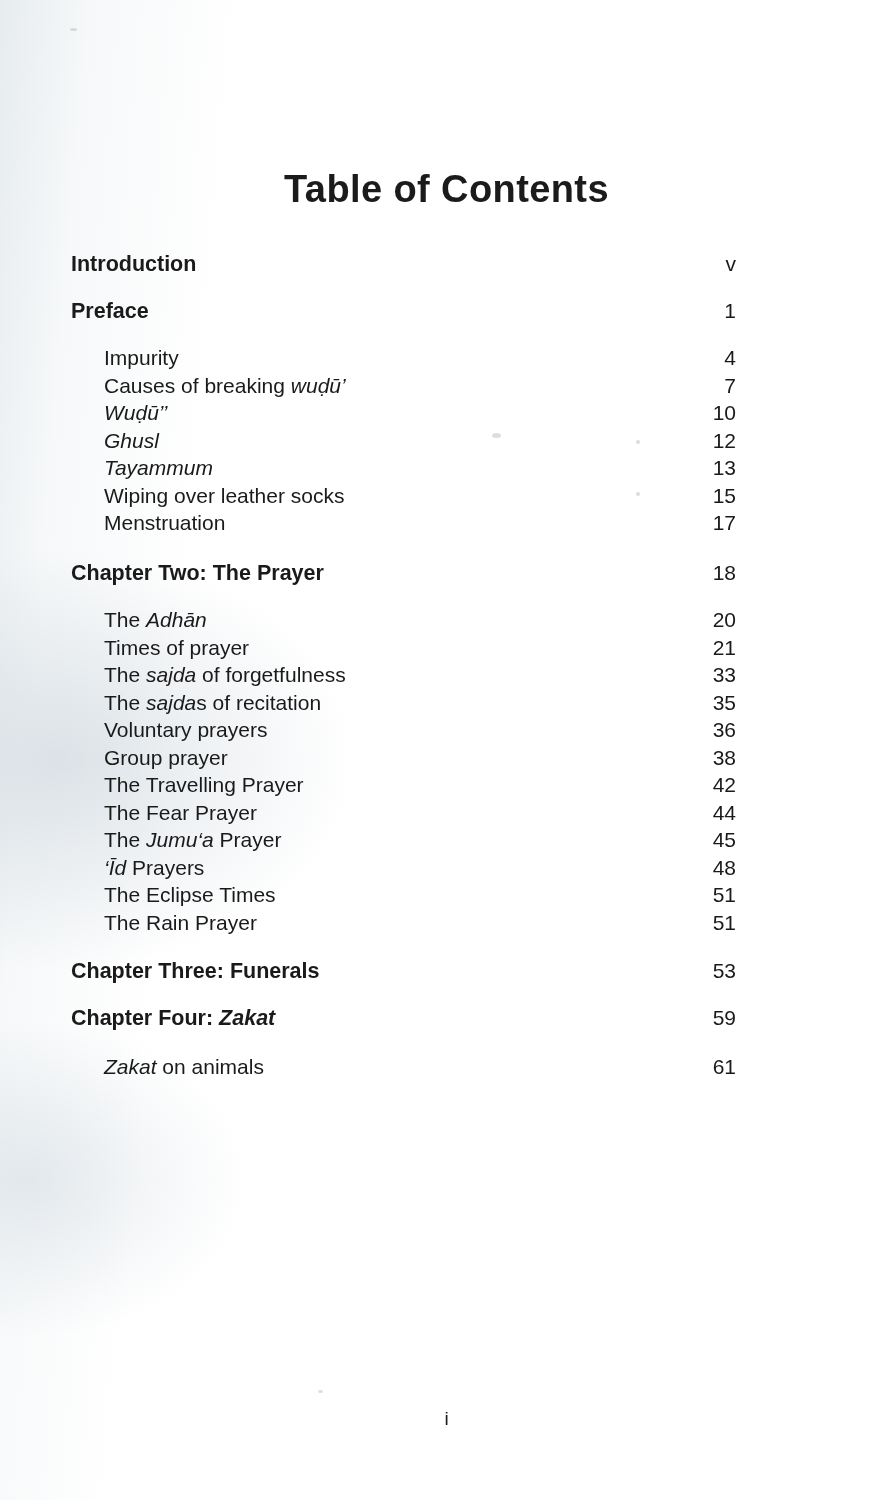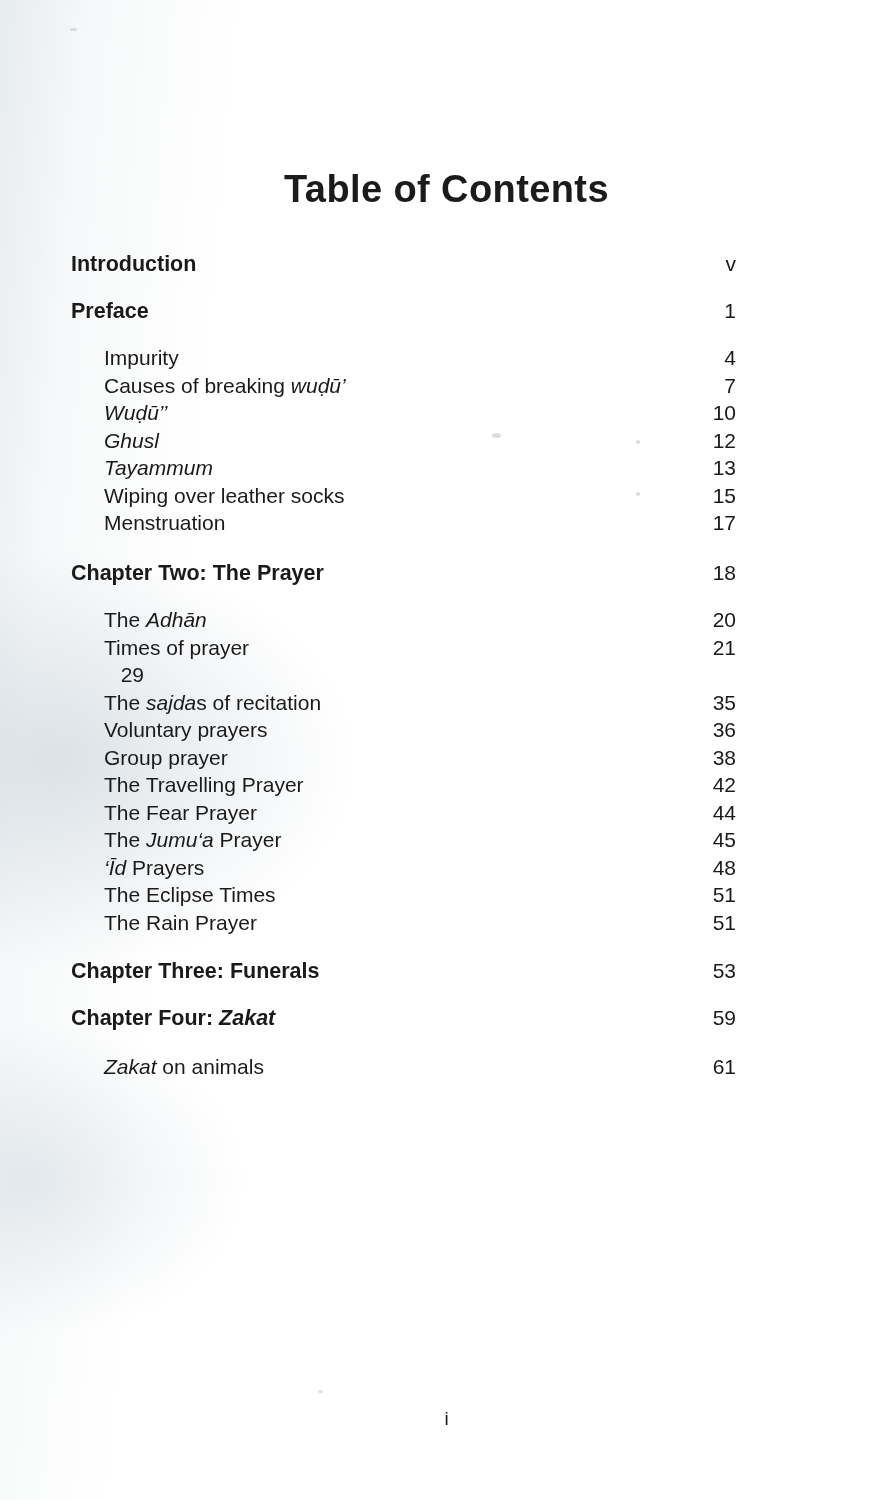--- a/index.html
+++ b/index.html
@@ -160,21 +160,22 @@
     <div class="sub-group group-gap-b">
       <div class="row sub">
         <span class="label">The <span class="it">Adhān</span></span>
         <span class="page-no">20</span>
       </div>
       <div class="row sub">
         <span class="label">Times of prayer</span>
         <span class="page-no">21</span>
       </div>
       <div class="row sub">
-        <span class="page-no">29</span>
+        <span class="label">The <span class="it">sajda</span> of forgetfulness</span>
+        <span class="page-no">33</span>
       </div>
       <div class="row sub">
         <span class="label">The <span class="it">sajda</span>s of recitation</span>
         <span class="page-no">35</span>
       </div>
       <div class="row sub">
         <span class="label">Voluntary prayers</span>
         <span class="page-no">36</span>
       </div>
       <div class="row sub">

